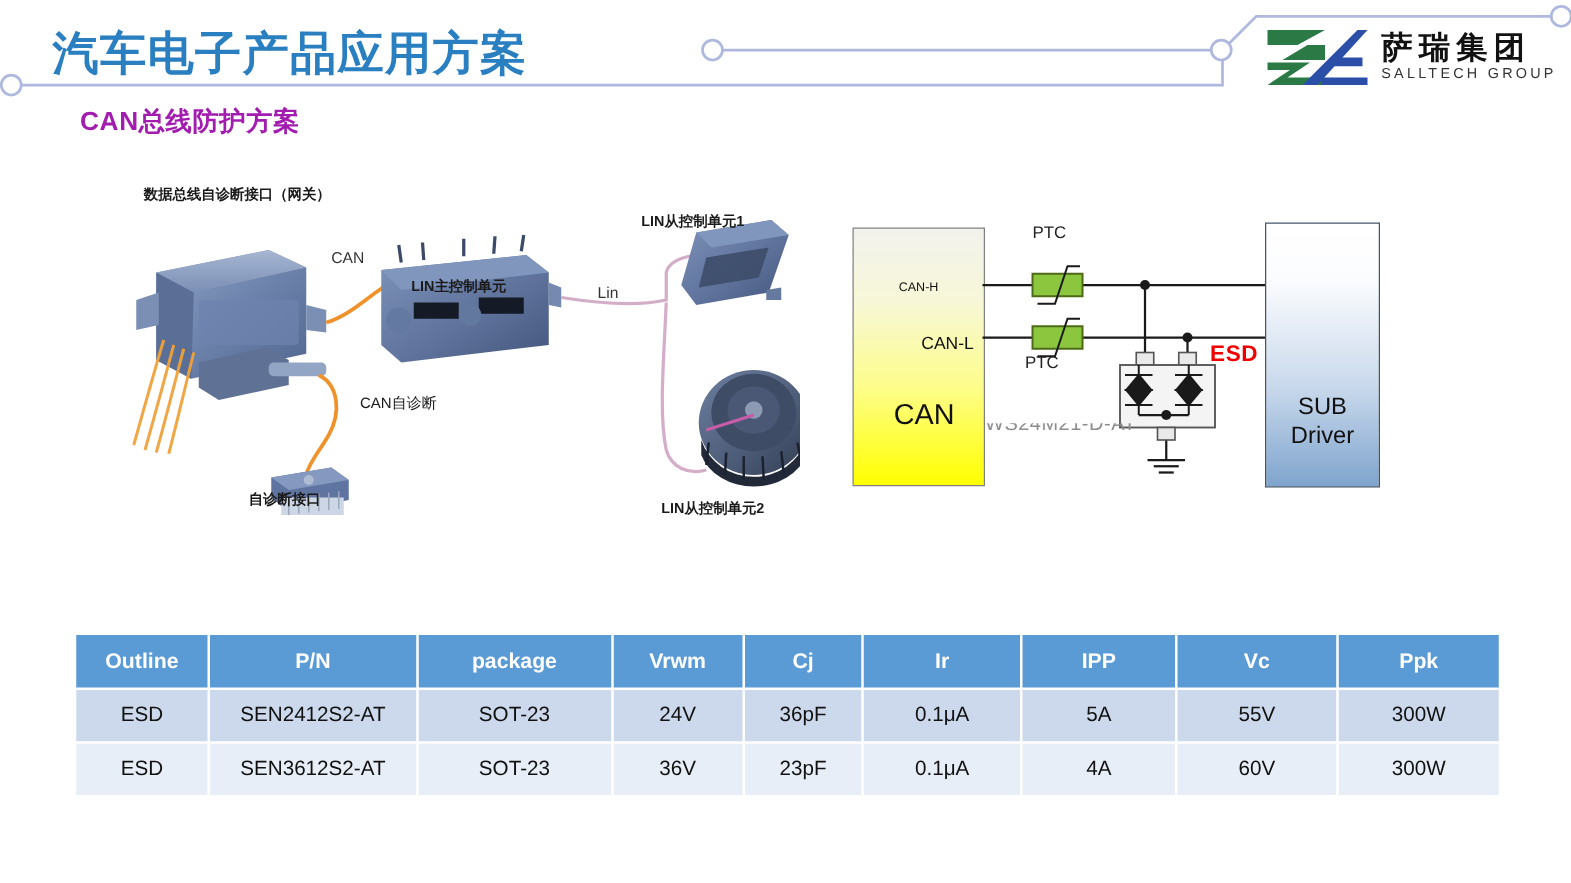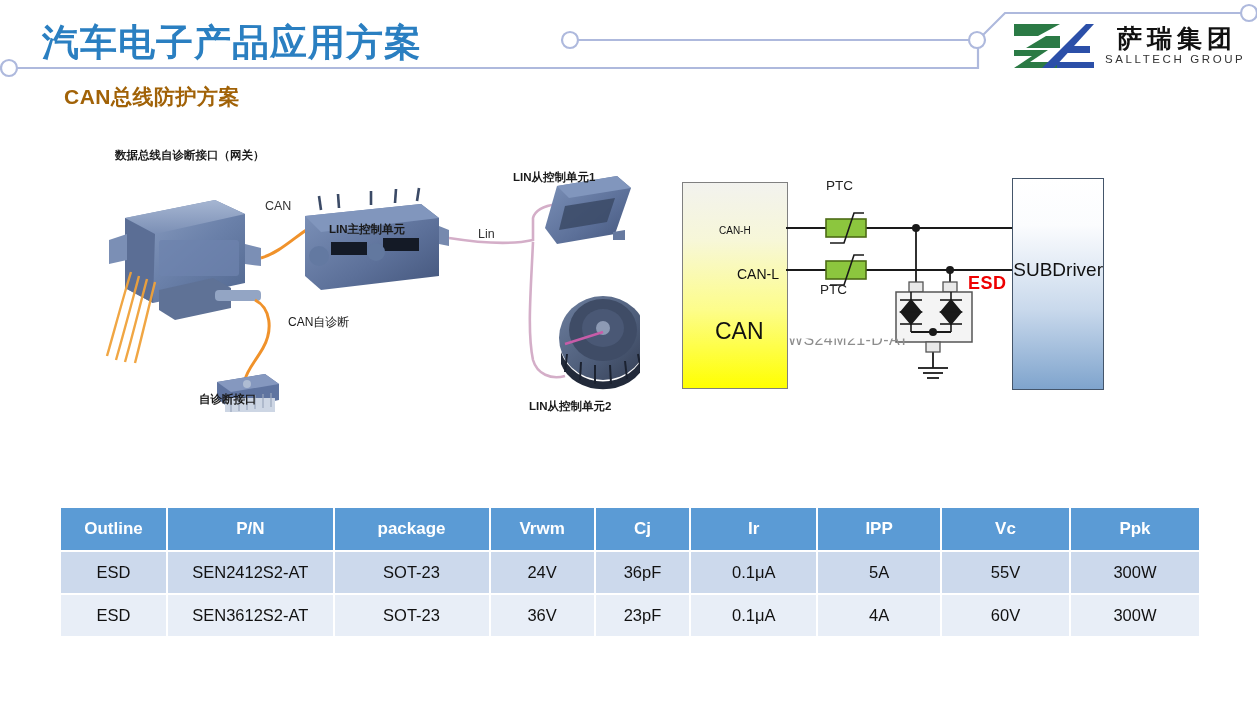--- a/index.html
+++ b/index.html
@@ -19,27 +19,27 @@
   
   .page-title{
     position:absolute;left:42px;top:18px;
     font-size:37px;font-weight:bold;color:#2a7fc1;
     letter-spacing:1px;white-space:nowrap;
   }
   
   .logo{position:absolute;left:1012px;top:18px;width:238px;height:56px;display:flex;align-items:center;gap:9px;}
   .logo-mark{width:84px;height:48px;flex:0 0 auto;}
   .logo-text{display:flex;flex-direction:column;justify-content:center;line-height:1;}
-  .logo-cn{font-size:25px;font-weight:bold;color:#111;letter-spacing:5px;white-space:nowrap;margin-left:12px;}
+  .logo-cn{font-size:25px;font-weight:bold;color:#111;letter-spacing:5px;white-space:nowrap;}
   .logo-en{font-size:11.5px;color:#333;letter-spacing:2.6px;white-space:nowrap;margin-top:3px;}
 
   
   .subtitle{
     position:absolute;left:64px;top:83px;
-    font-size:21px;font-weight:bold;color:#a16207;letter-spacing:.5px;white-space:nowrap;
+    font-size:21px;font-weight:bold;color:#a21caf;letter-spacing:.5px;white-space:nowrap;
   }
 
   
   .photo-area{position:absolute;left:95px;top:148px;width:545px;height:280px;}
   .ph-label{position:absolute;font-size:11.5px;font-weight:bold;color:#1a1a1a;white-space:nowrap;}
   .wire-label{position:absolute;font-size:12.5px;color:#333;white-space:nowrap;font-weight:normal;}
 
   
   .sch{position:absolute;left:668px;top:160px;width:490px;height:250px;}
   .can-block{
@@ -49,21 +49,21 @@
   }
   .can-h{position:absolute;left:36px;top:42px;font-size:10px;color:#111;}
   .can-l{position:absolute;left:54px;top:83px;font-size:14px;color:#111;}
   .can-big{position:absolute;left:32px;top:135px;font-size:23px;color:#111;}
   .ptc-lbl{position:absolute;font-size:13.5px;color:#222;}
   .esd-lbl{position:absolute;left:300px;top:113px;font-size:18px;font-weight:bold;color:#ee0000;letter-spacing:.5px;}
   .sub-block{
     position:absolute;left:344px;top:18px;width:92px;height:212px;
     background:linear-gradient(to bottom,#ffffff 0%,#fbfcfe 22%,#c9d9ec 62%,#7fa4cd 100%);
     border:1.5px solid #44556a;
-    display:flex;flex-direction:row;align-items:center;justify-content:flex-end;
+    display:flex;flex-direction:column;align-items:center;justify-content:flex-end;
     padding-bottom:28px;box-sizing:border-box;
   }
   .sub-block span{font-size:19px;color:#111;line-height:1.25;}
   .ghost{
     position:absolute;left:120px;top:171px;font-size:16px;color:#8d8d8d;
     letter-spacing:.4px;clip-path:inset(42% 0 22% 0);
   }
 
   
   table.spec{

